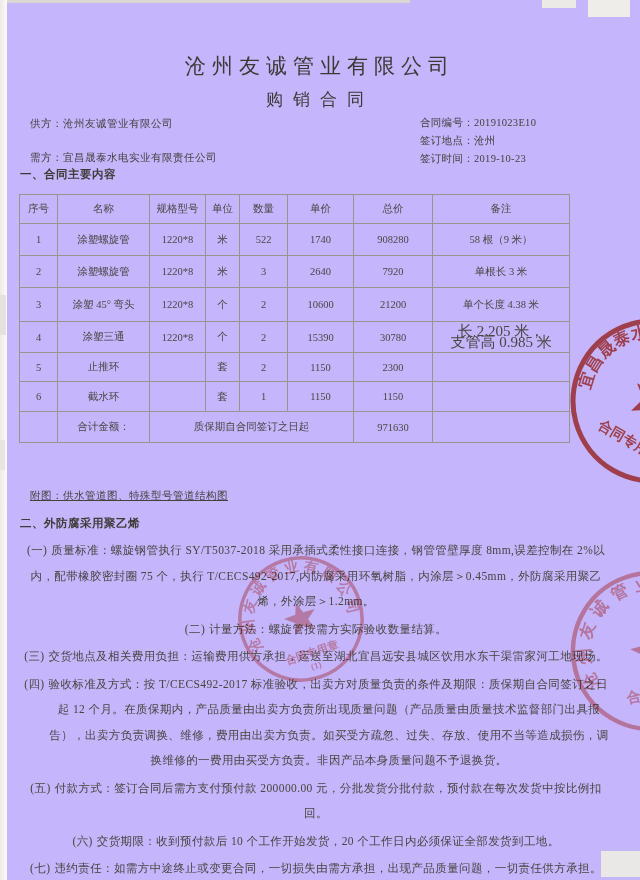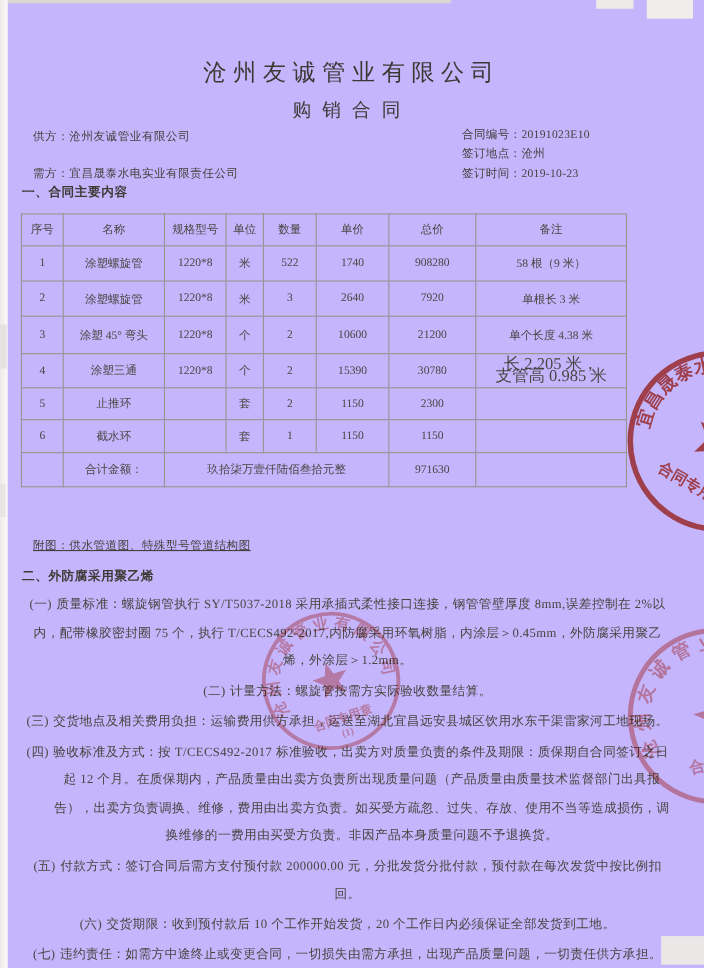--- a/index.html
+++ b/index.html
@@ -175,21 +175,21 @@
       <td></td>
       <td>套</td>
       <td>1</td>
       <td>1150</td>
       <td>1150</td>
       <td></td>
     </tr>
     <tr class="total">
       <td></td>
       <td>合计金额：</td>
-      <td colspan="4">玖拾柒万壹仟陆佰叁拾元整</td>
+      <td colspan="4">质保期自合同签订之日起</td>
       <td>971630</td>
       <td></td>
     </tr>
   </tbody>
     </table>
 
   <div class="attachment">附图：供水管道图、特殊型号管道结构图</div>
 
   <div class="sec-heading sec2">二、外防腐采用聚乙烯</div>
 

